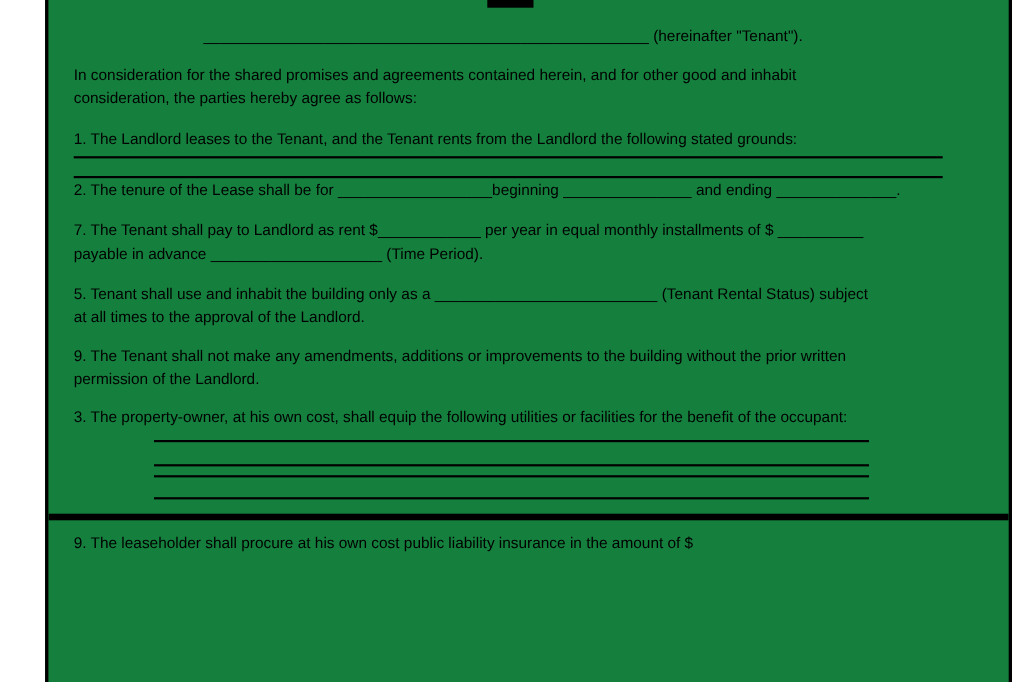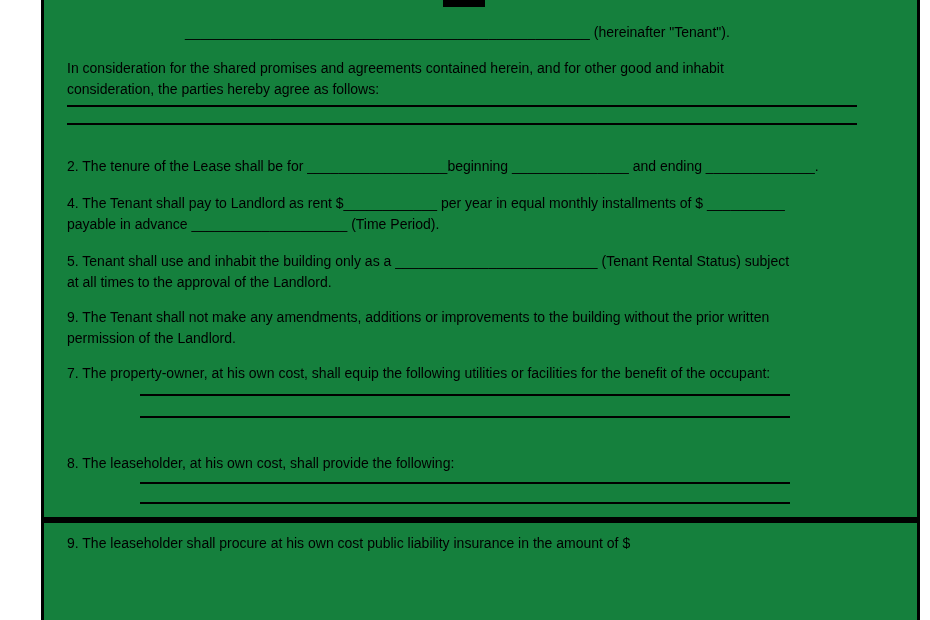--- a/index.html
+++ b/index.html
@@ -40,21 +40,21 @@
   .para {
     margin: 0;
     white-space: pre-line;
   }
   .tenant-line {
     padding-left: 118px;
     white-space: nowrap;
   }
   .intro { margin-top: 15px; }
   .c1 { margin-top: 16px; }
-  .c2 { margin-top: 31px; }
+  .c2 { }
   .c3 { margin-top: 16px; }
   .c4 { margin-top: 16px; }
   .c5 { margin-top: 16px; }
   .c6 { margin-top: 14px; }
   .c7 { margin-top: 14px; }
   .c8 { margin-top: 35px; }
   .c9 { margin-top: 10px; }
   .rules .rule {
     border-bottom: 2px solid #000;
   }
@@ -83,46 +83,46 @@
 
   <div class="content">
 
     <div class="tenant-line">
       <span>____________________________________________________</span><span> (hereinafter "Tenant").</span>
     </div>
 
     <p class="para intro">In consideration for the shared promises and agreements contained herein, and for other good and inhabit
 consideration, the parties hereby agree as follows:</p>
 
+    <p class="para c1">1. The Landlord leases to the Tenant, and the Tenant rents from the Landlord the following stated grounds:</p>
 
     <div class="rules full g1">
       <div class="rule r1"></div>
       <div class="rule r2"></div>
     </div>
 
     <p class="para c2">2. The tenure of the Lease shall be for __________________beginning _______________ and ending ______________.</p>
 
-    <p class="para c3">4. The Tenant shall pay to Landlord as rent $____________ per year in equal monthly installments of $ __________
+    <p class="para c3">7. The Tenant shall pay to Landlord as rent $____________ per year in equal monthly installments of $ __________
 payable in advance ____________________ (Time Period).</p>
 
 
     <p class="para c5">5. Tenant shall use and inhabit the building only as a __________________________ (Tenant Rental Status) subject
 at all times to the approval of the Landlord.</p>
 
     <p class="para c6">9. The Tenant shall not make any amendments, additions or improvements to the building without the prior written
 permission of the Landlord.</p>
 
-    <p class="para c7">7. The property-owner, at his own cost, shall equip the following utilities or facilities for the benefit of the occupant:</p>
+    <p class="para c7">3. The property-owner, at his own cost, shall equip the following utilities or facilities for the benefit of the occupant:</p>
 
     <div class="rules indent g7">
       <div class="rule r1"></div>
       <div class="rule r2"></div>
     </div>
 
-    <p class="para c8">8. The leaseholder, at his own cost, shall provide the following:</p>
 
     <div class="rules indent g8">
       <div class="rule r1"></div>
       <div class="rule r2"></div>
     </div>
 
     <div class="bottom-rule"></div>
 
     <p class="para c9">9. The leaseholder shall procure at his own cost public liability insurance in the amount of $</p>
 

